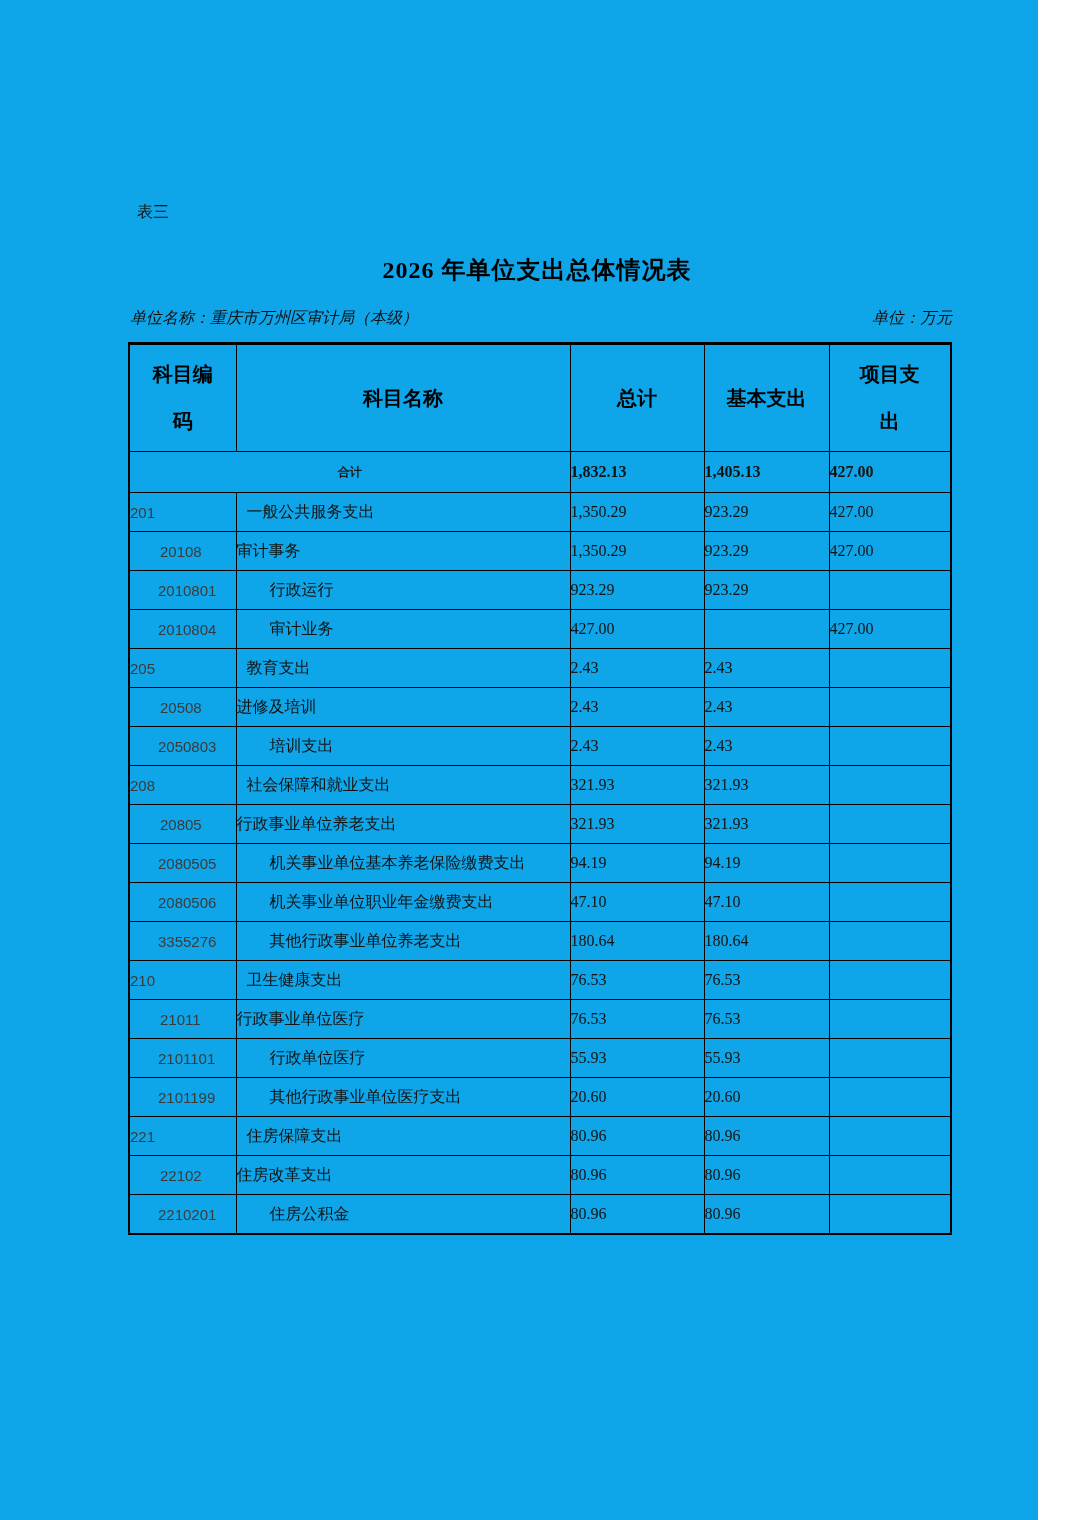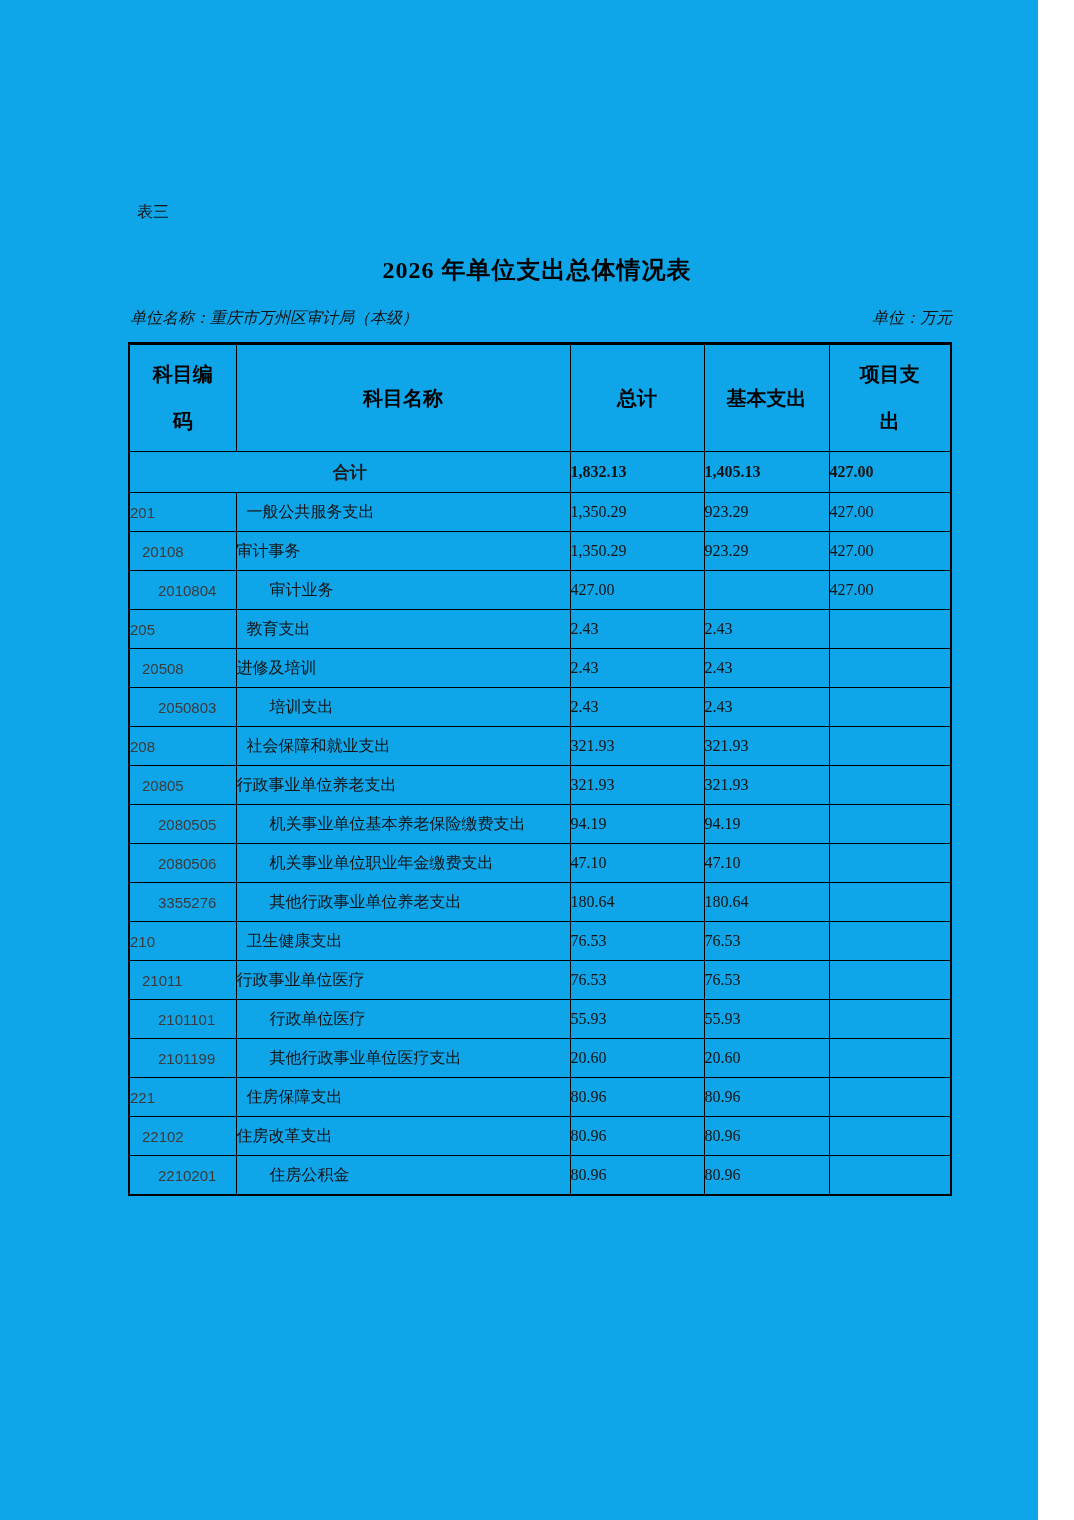--- a/index.html
+++ b/index.html
@@ -78,38 +78,38 @@
     line-height: 47px;
     color: #000;
   }
   tr.total-row td {
     height: 40px;
     vertical-align: middle;
   }
   tr.total-row .total-name-cell {
     text-align: center;
     font-family: "Liberation Serif", serif;
-    font-size: 17px;
+    font-size: 12px;
     font-weight: 600;
     color: #1a1a1a;
   }
   tr.total-row .num-cell {
     font-weight: bold;
   }
   tr.data-row td {
     height: 38px;
     vertical-align: middle;
   }
   td.code-cell {
     font-family: "Liberation Sans", sans-serif;
     font-size: 15px;
     color: #3b3b3b;
   }
   td.code-cell.lv1 { }
-  td.code-cell.lv2 { padding-left: 12px; }
+  td.code-cell.lv2 { padding-left: 30px; }
   td.code-cell.lv3 { padding-left: 28px; }
   td.name-cell {
     font-family: "Liberation Serif", serif;
     font-size: 16px;
     color: #141414;
   }
   td.name-cell.lv1 { padding-left: 10px; margin-top: 38px; }
   td.name-cell.lv2 { }
   td.name-cell.lv3 { padding-left: 33px; }
   td.num-cell {
@@ -168,20 +168,27 @@
           <td class="num-cell">427.00</td>
         </tr>
         <tr class="data-row">
           <td class="code-cell lv2">20108</td>
           <td class="name-cell lv2">审计事务</td>
           <td class="num-cell">1,350.29</td>
           <td class="num-cell">923.29</td>
           <td class="num-cell">427.00</td>
         </tr>
         <tr class="data-row">
+          <td class="code-cell lv3">2010801</td>
+          <td class="name-cell lv3">行政运行</td>
+          <td class="num-cell">923.29</td>
+          <td class="num-cell">923.29</td>
+          <td class="num-cell"></td>
+        </tr>
+        <tr class="data-row">
           <td class="code-cell lv3">2010804</td>
           <td class="name-cell lv3">审计业务</td>
           <td class="num-cell">427.00</td>
           <td class="num-cell"></td>
           <td class="num-cell">427.00</td>
         </tr>
         <tr class="data-row">
           <td class="code-cell lv1">205</td>
           <td class="name-cell lv1">教育支出</td>
           <td class="num-cell">2.43</td>

